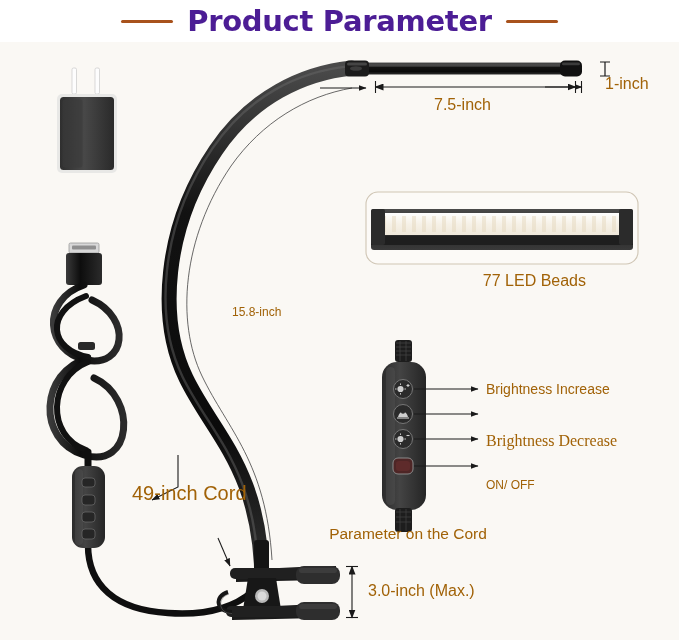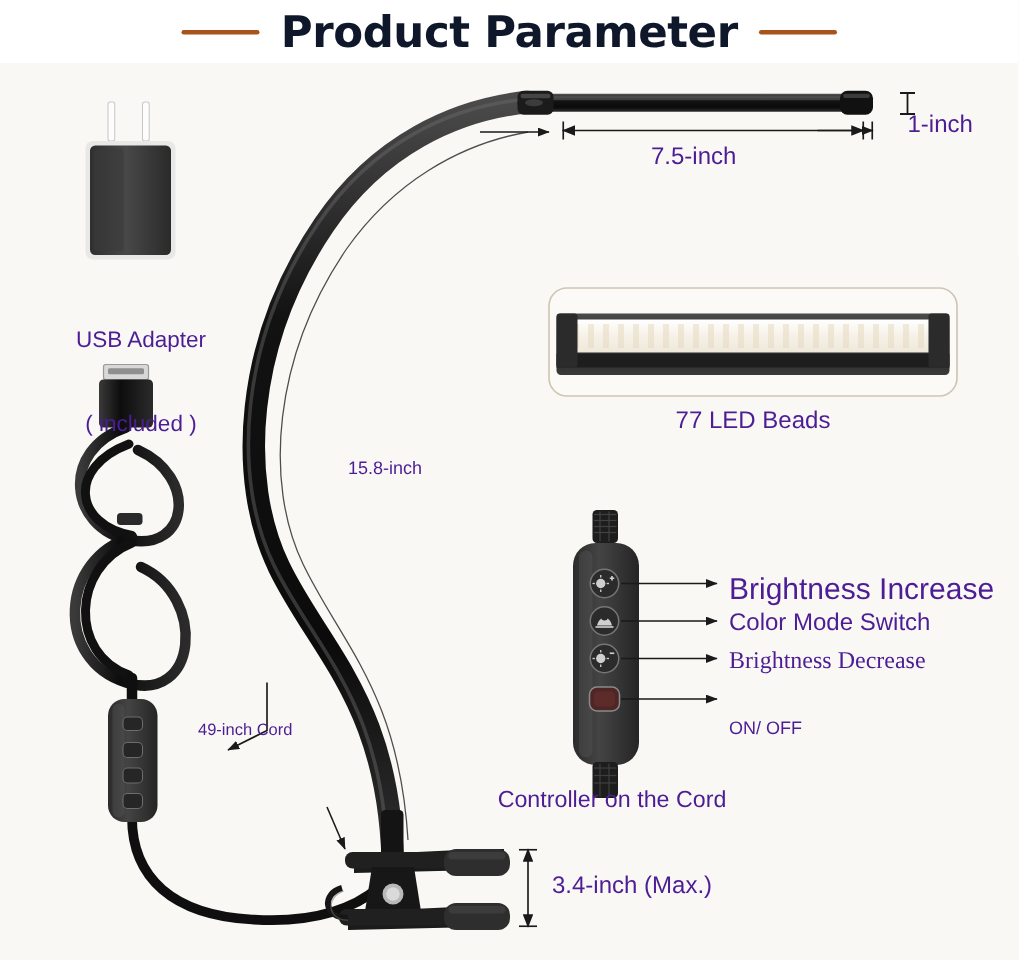--- a/index.html
+++ b/index.html
@@ -33,30 +33,30 @@
   }
   .title-rule {
     width: 52px;
     height: 3px;
     background: #a8521c;
     border-radius: 2px;
   }
   #page-title {
     font-size: 29px;
     font-weight: bold;
-    color: #0f172a;
+    color: #4c1d95;
     letter-spacing: -0.3px;
     white-space: nowrap;
     font-family: "DejaVu Sans", sans-serif;
   }
 
   
   .lbl {
     position: absolute;
-    color: #4c1d95;
+    color: #a16207;
     font-size: 15.5px;
     white-space: pre;
     line-height: 1.25;
     font-family: "Liberation Sans", sans-serif;
   }
   .lbl.center { text-align: center; }
 
   
   #art {
     position: absolute;
@@ -351,37 +351,32 @@
       <line x1="352" y1="566" x2="352" y2="618" stroke="#1a1a1a" stroke-width="1.1" marker-start="url(#arrTail)" marker-end="url(#arrHead)"></line>
       <line x1="346" y1="566.5" x2="358" y2="566.5" stroke="#1a1a1a" stroke-width="1.1"></line>
       <line x1="346" y1="617.5" x2="358" y2="617.5" stroke="#1a1a1a" stroke-width="1.1"></line>
     </g>
 
     <g>
       <path d="M218,538 L230,566" fill="none" stroke="#1a1a1a" stroke-width="1.05" marker-end="url(#arrHeadSm)"></path>
     </g>
   </svg>
 
-  <div class="lbl center" style="left:14px; top:180px; width:160px; font-size:15px;">
-    <div>USB Adapter</div>
-    <div>( included )</div>
-  </div>
 
   <div class="lbl" style="left:434px; top:95px; font-size:16px;">7.5-inch</div>
 
   <div class="lbl" style="left:605px; top:74px; font-size:16px;">1-inch</div>
 
-  <div class="lbl center" style="left:418px; top:271px; width:168px; font-size:16px;">77 LED Beads</div>
+  <div class="lbl center" style="left:418px; top:271px; width:168px; font-size:16px;text-align:right;">77 LED Beads</div>
 
   <div class="lbl" style="left:232px; top:305px; font-size:12px;">15.8-inch</div>
 
-  <div class="lbl" style="left:132px; top:481px; font-size:11px;">49-inch Cord</div>
-
-  <div class="lbl" style="left:486px; top:381px; font-size:20px;text-align:center;">Brightness Increase</div>
-  <div class="lbl" style="left:486px; top:406px; font-size:16px;">Color Mode Switch</div>
+  <div class="lbl" style="left:132px; top:481px; font-size:20px;">49-inch Cord</div>
+
+  <div class="lbl" style="left:486px; top:381px; font-size:14px;text-align:center;">Brightness Increase</div>
   <div class="lbl" style="left:486px; top:431px; font-size:16px;font-family:Liberation Serif, serif;">Brightness Decrease</div>
   <div class="lbl" style="left:486px; top:478px; font-size:12px;">ON/ OFF</div>
 
-  <div class="lbl center" style="left:313px; top:524px; width:190px; font-size:15.5px;">Controller on the Cord</div>
-
-  <div class="lbl" style="left:368px; top:581px; font-size:16px;">3.4-inch (Max.)</div>
+  <div class="lbl center" style="left:313px; top:524px; width:190px; font-size:15.5px;">Parameter on the Cord</div>
+
+  <div class="lbl" style="left:368px; top:581px; font-size:16px;">3.0-inch (Max.)</div>
 
 </div>
 
 </body></html>

